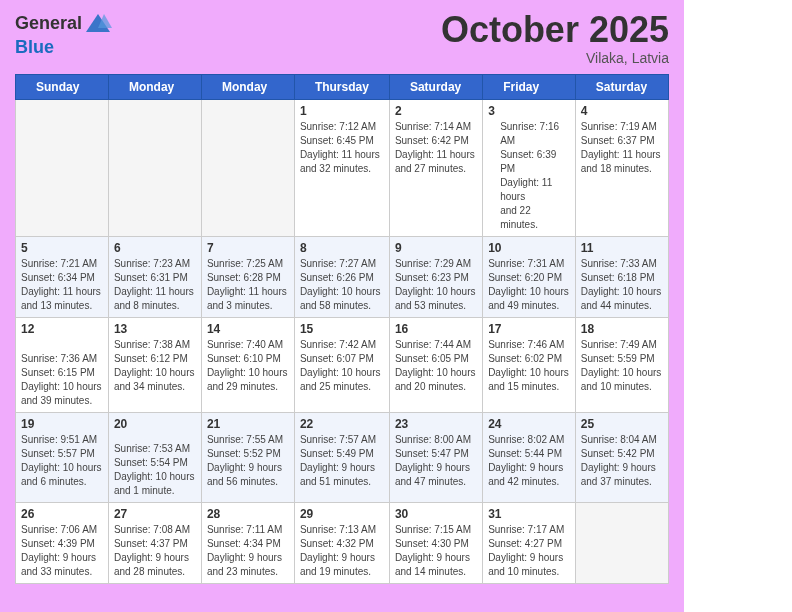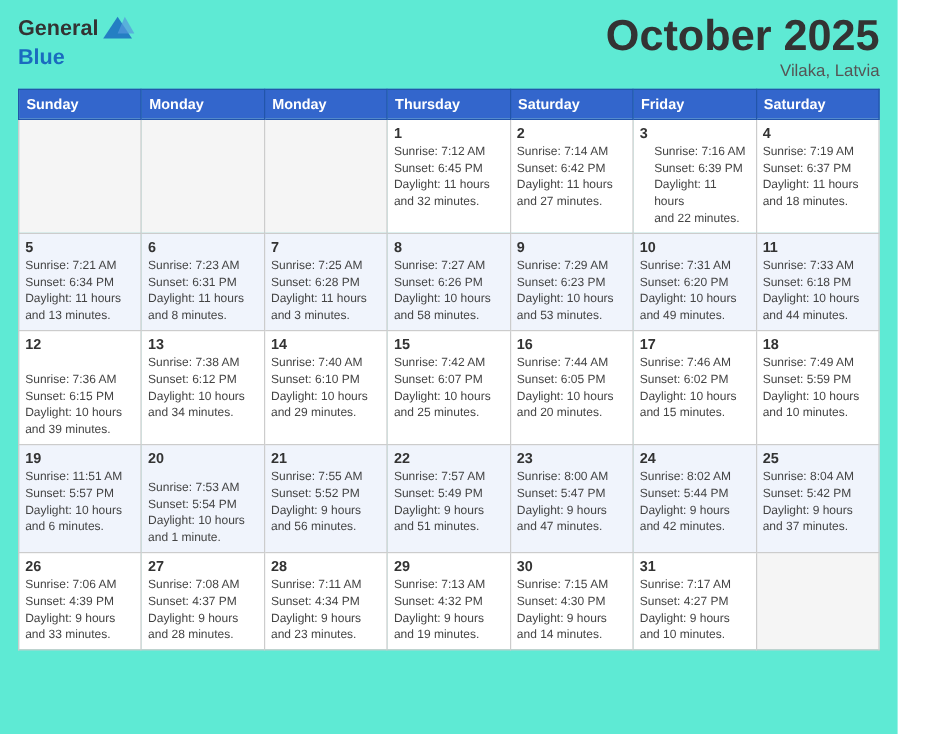--- a/index.html
+++ b/index.html
@@ -4,23 +4,23 @@
   <style>
     * { box-sizing: border-box; margin: 0; padding: 0; }
     body {
       font-family: Arial, sans-serif;
       background: #fff;
       width: 792px;
       min-height: 612px;
       padding: 0;
     }
     .page {
-      width: 748px;
+      width: 684px;
       min-height: 612px;
-      background: #5eead4;
+      background: #f0abfc;
       padding: 10px 15px 15px 15px;
     }
     .header {
       display: flex;
       justify-content: space-between;
       align-items: flex-start;
       margin-bottom: 8px;
     }
     .logo {
       display: flex;
@@ -55,21 +55,21 @@
     .calendar {
       width: 100%;
       border-collapse: collapse;
       border: 1px solid #ccc;
     }
     .calendar th {
       background: #3366cc;
       color: #fff;
       font-size: 12px;
       font-weight: bold;
-      padding: 5px 6px;
+      padding: 5px 20px;
       text-align: left;
       border: 1px solid #2255aa;
     }
     .calendar td {
       vertical-align: top;
       border: 1px solid #ccc;
       padding: 4px 5px;
       width: calc(100% / 7);
       min-height: 75px;
       background: #fff;
@@ -262,21 +262,21 @@
             <span class="day-number">18</span>
             <div class="day-info" style="white-space: pre-line;">Sunrise: 7:49 AM
 Sunset: 5:59 PM
 Daylight: 10 hours
 and 10 minutes.</div>
           </td>
         </tr>
         <tr class="row-shaded">
           <td>
             <span class="day-number">19</span>
-            <div class="day-info" style="white-space: pre-line;">Sunrise: 11:51 AM
+            <div class="day-info" style="white-space: pre-line;">Sunrise: 9:51 AM
 Sunset: 5:57 PM
 Daylight: 10 hours
 and 6 minutes.</div>
           </td>
           <td>
             <span class="day-number">20</span>
             <div class="day-info" style="white-space: pre-line; margin-top: 11px;">Sunrise: 7:53 AM
 Sunset: 5:54 PM
 Daylight: 10 hours
 and 1 minute.</div>

